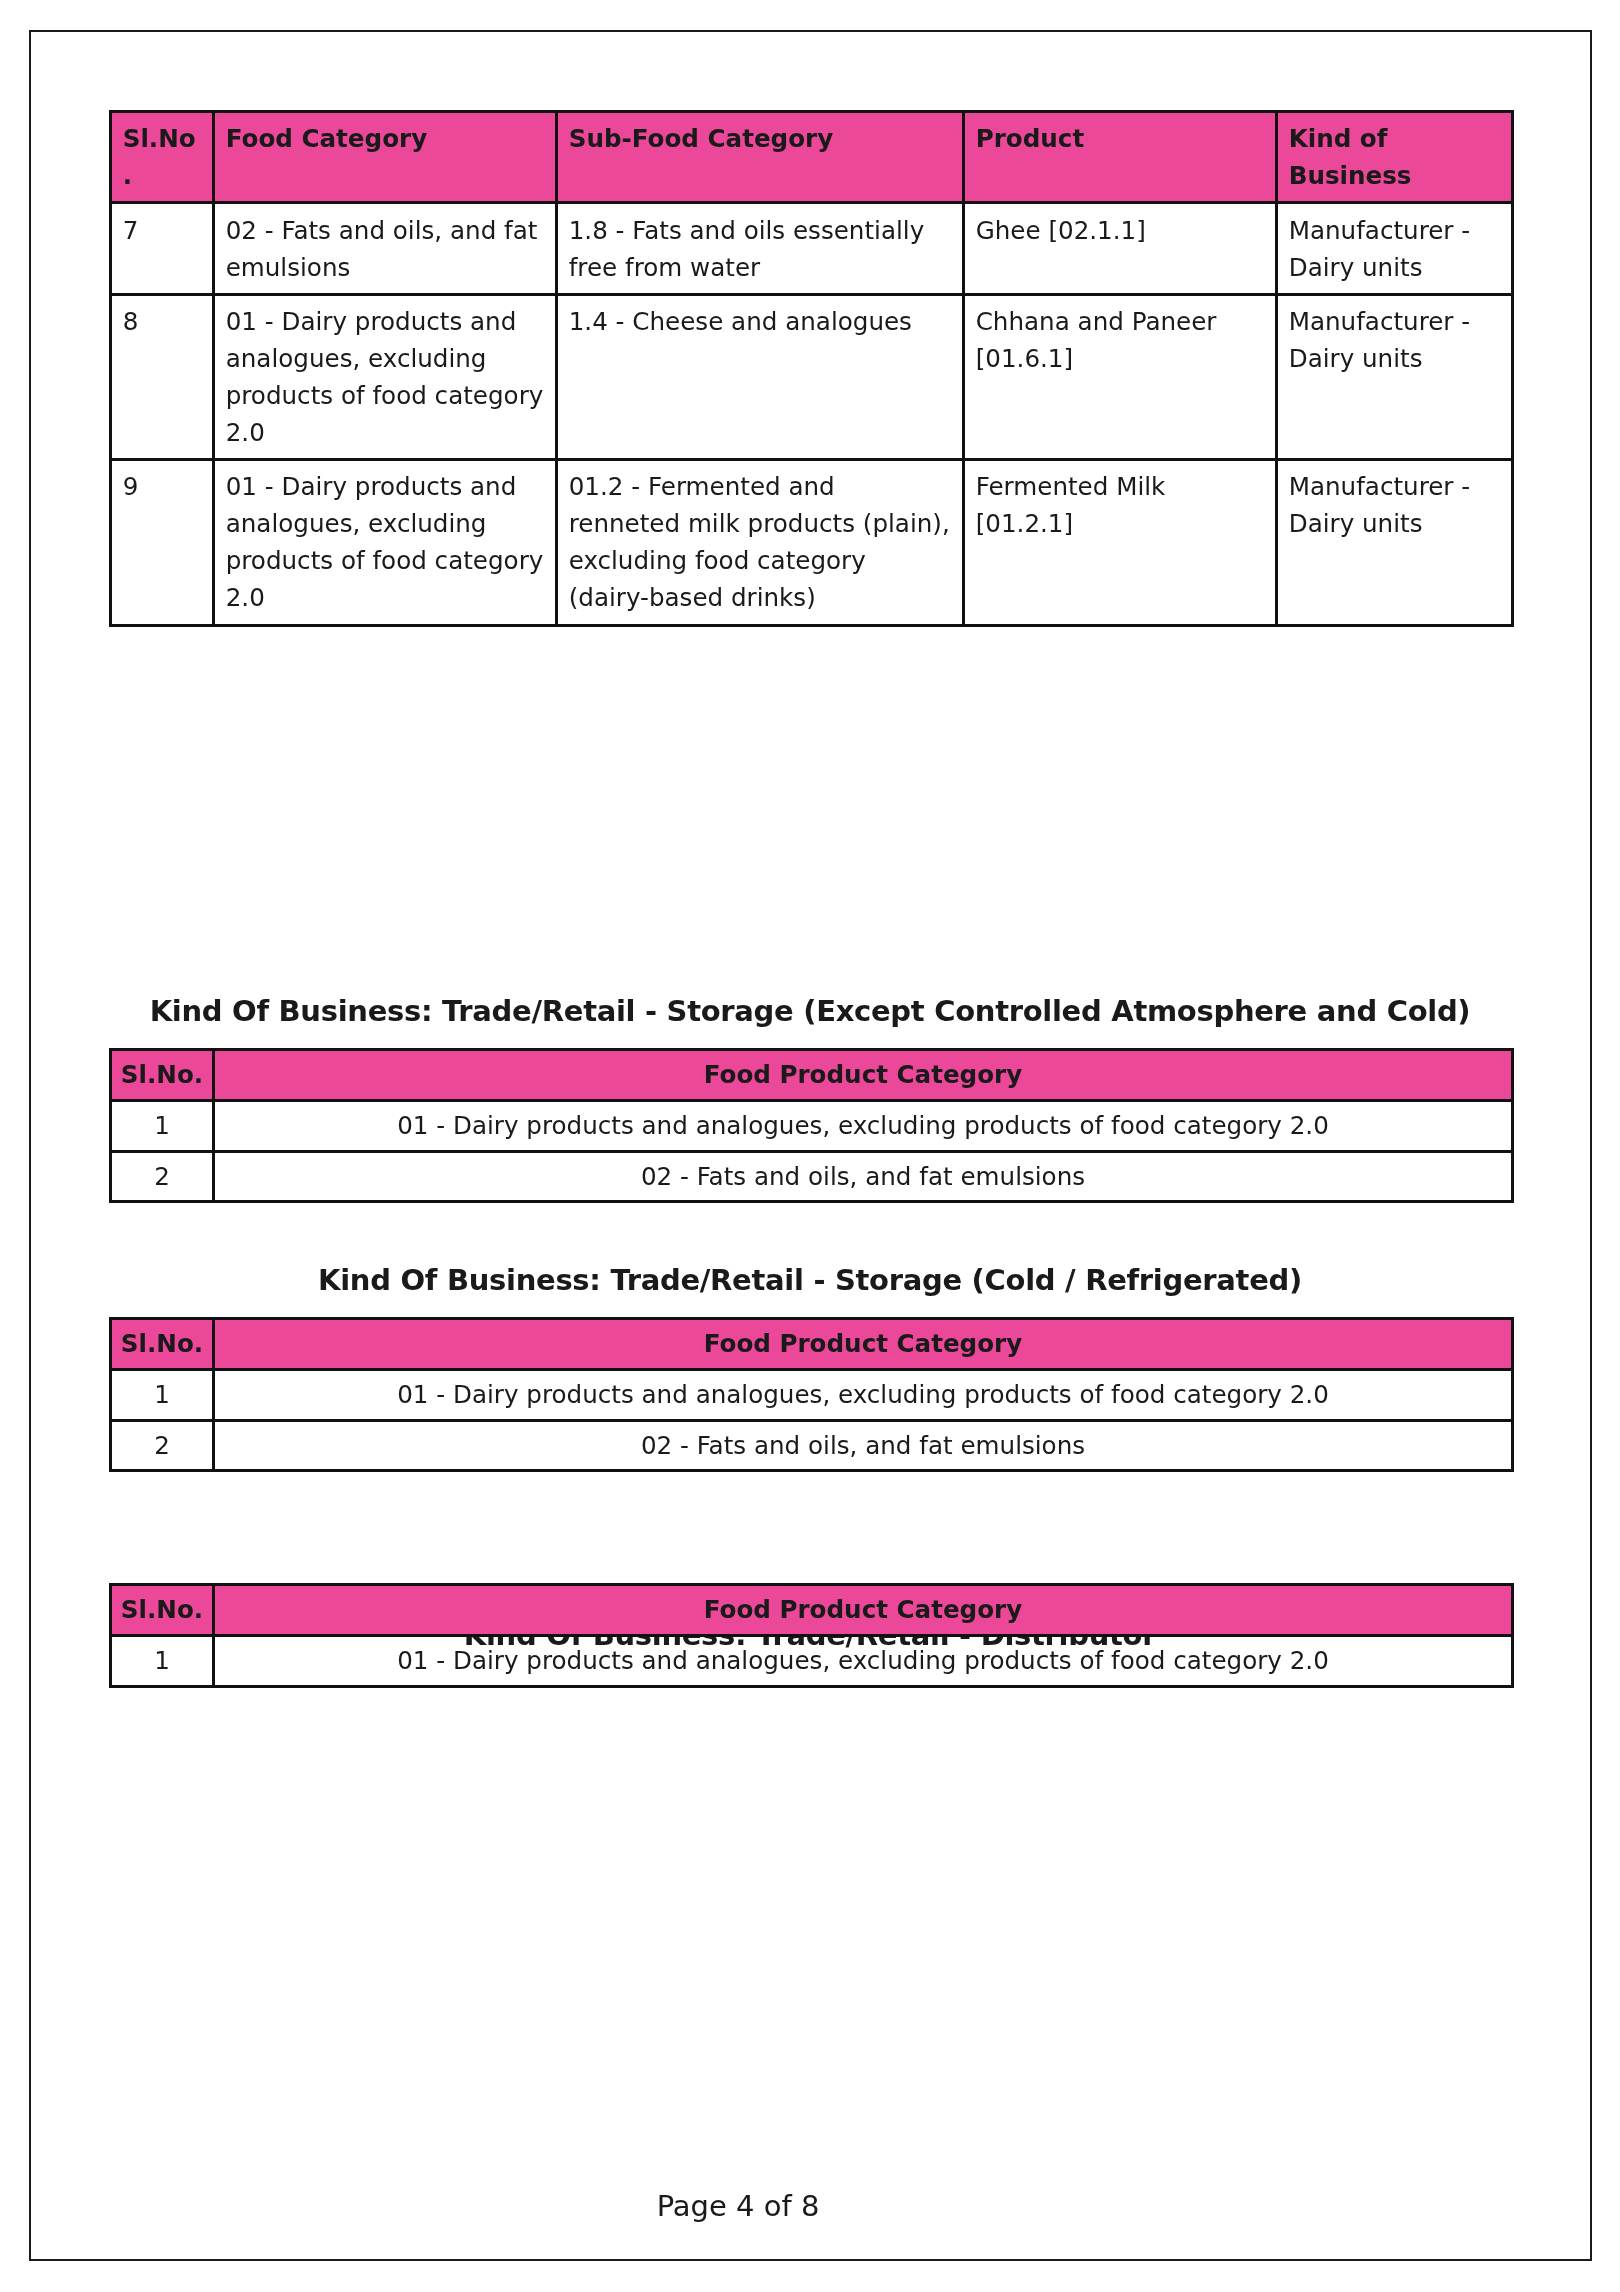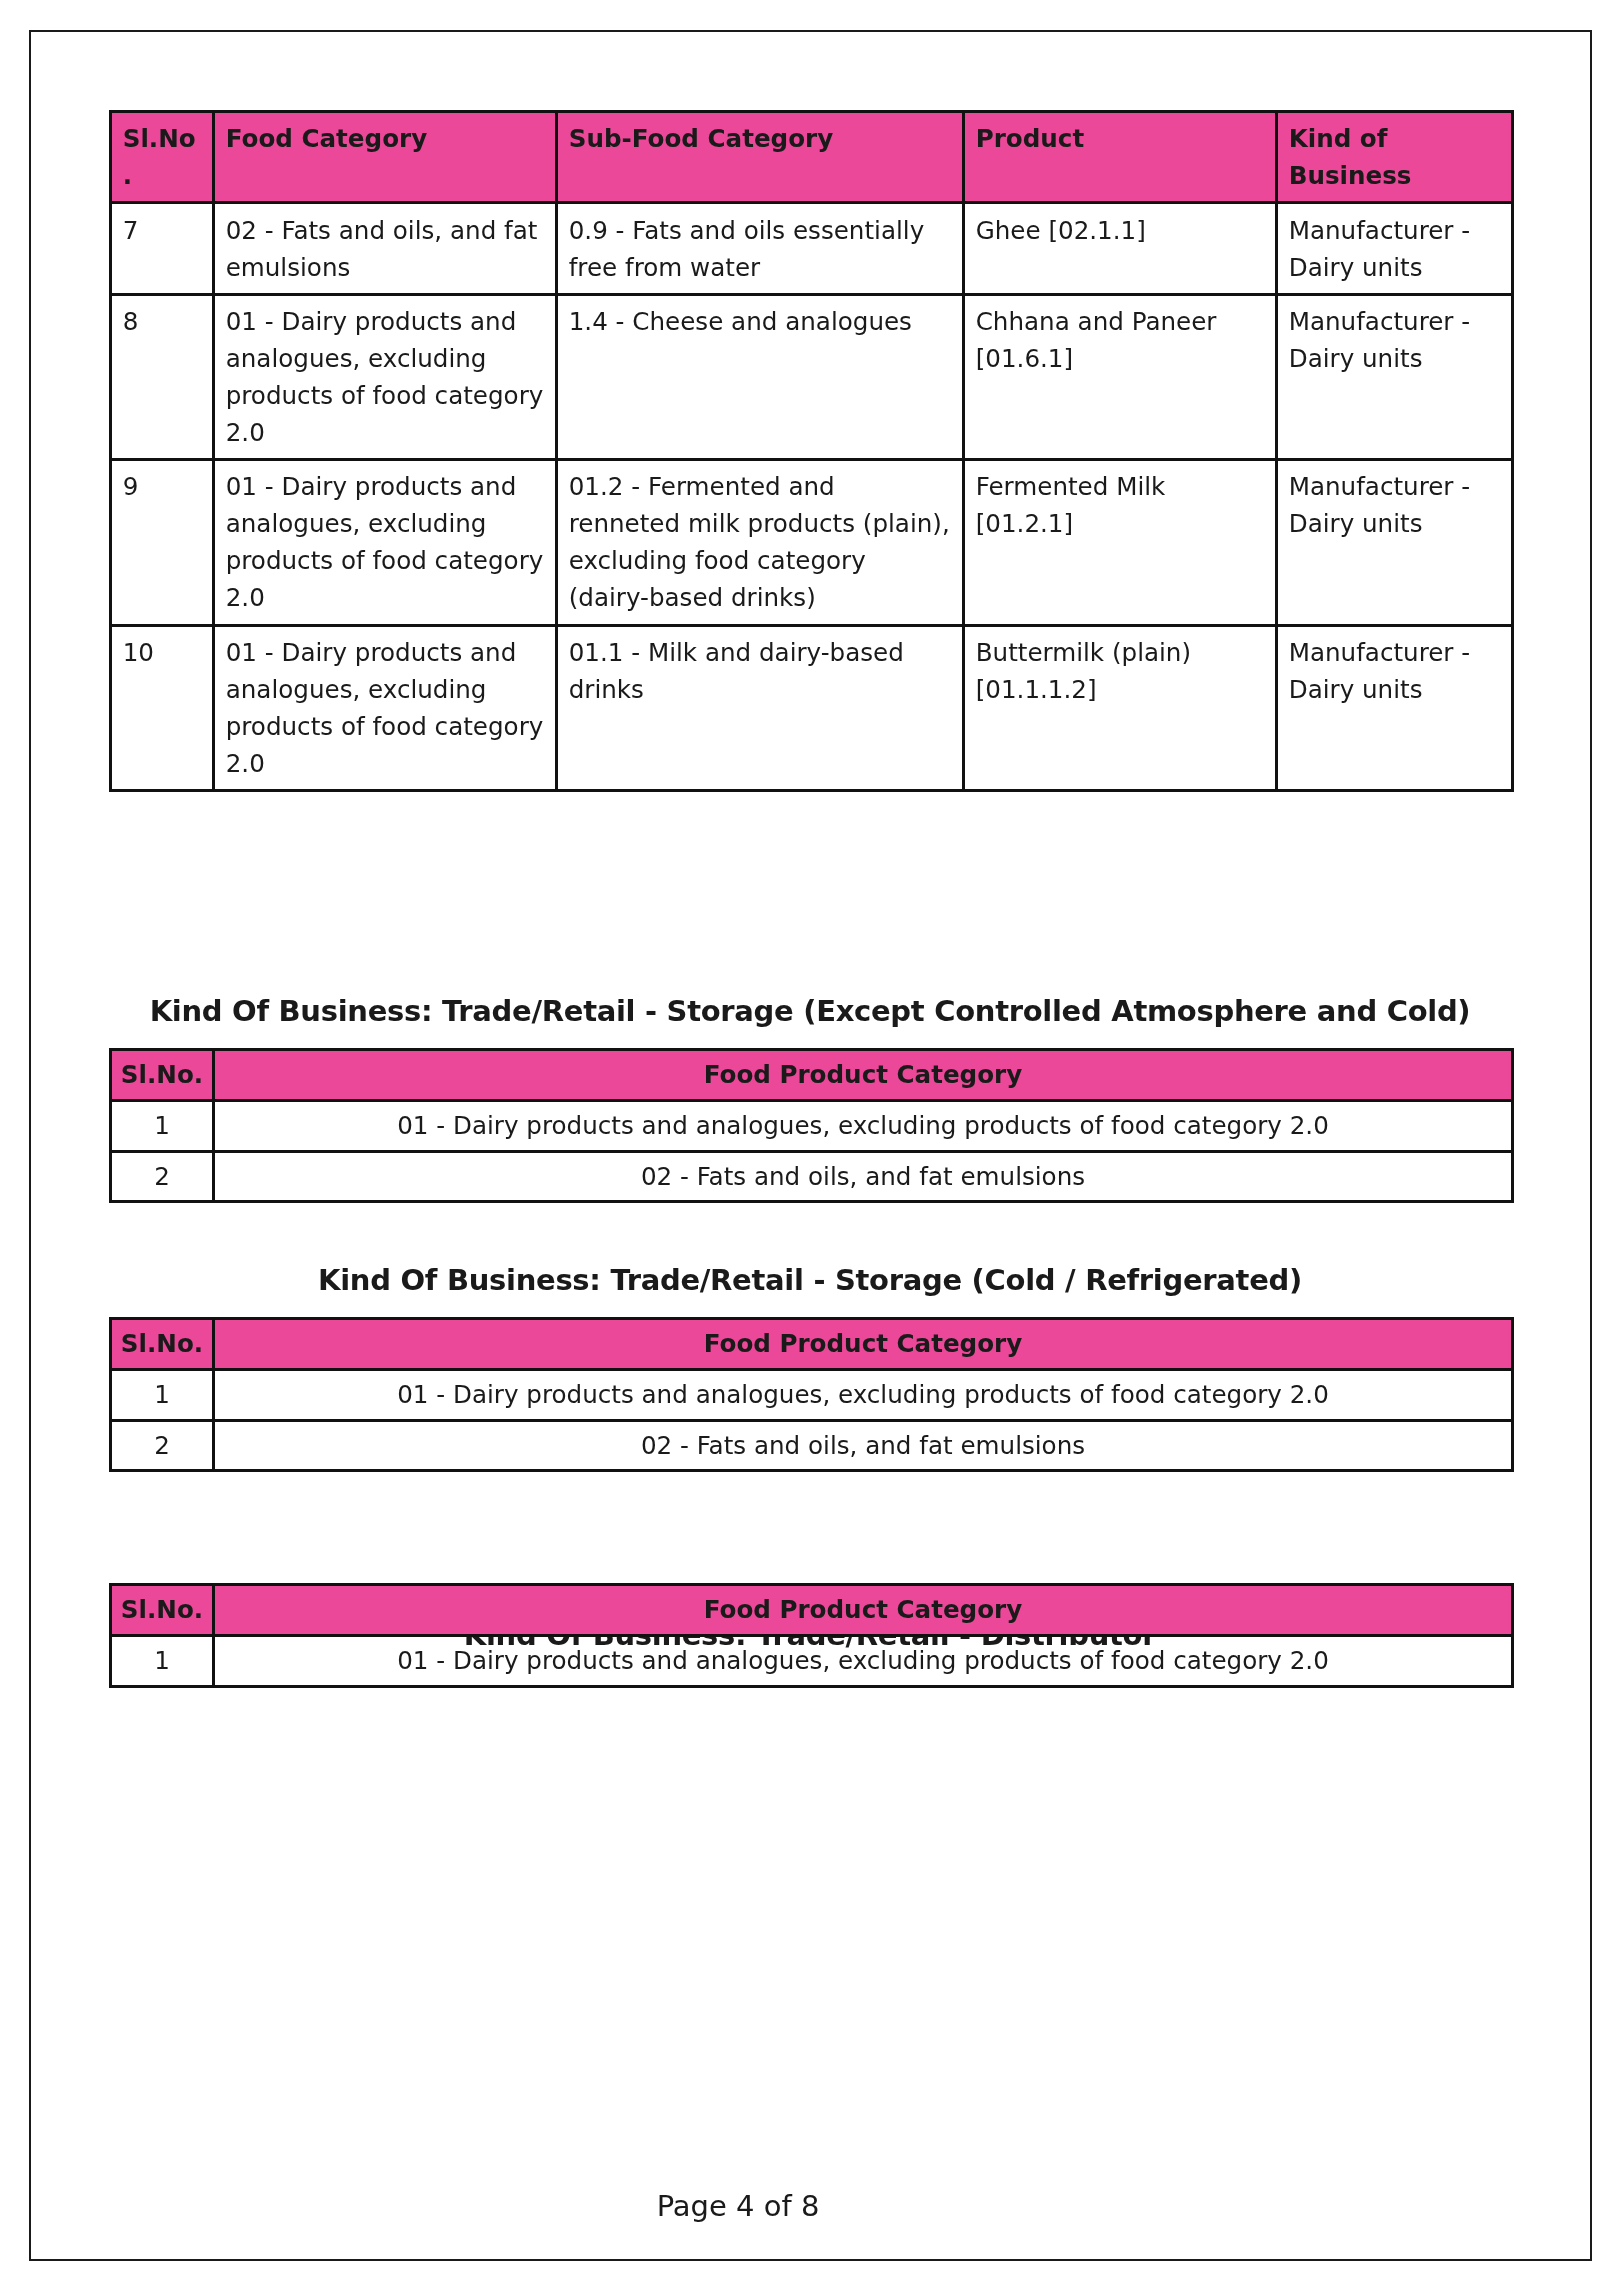--- a/index.html
+++ b/index.html
@@ -68,43 +68,36 @@
       <th>Food Category</th>
       <th>Sub-Food Category</th>
       <th>Product</th>
       <th>Kind of Business</th>
     </tr>
   </thead>
   <tbody>
     <tr class="r2">
       <td>7</td>
       <td>02 - Fats and oils, and fat emulsions</td>
-      <td>0.9 - Fats and oils essentially free from water</td>
+      <td>1.8 - Fats and oils essentially free from water</td>
       <td>Ghee [02.1.1]</td>
       <td>Manufacturer - Dairy units</td>
     </tr>
     <tr class="r4">
       <td>8</td>
       <td>01 - Dairy products and analogues, excluding products of food category 2.0</td>
       <td>1.4 - Cheese and analogues</td>
       <td>Chhana and Paneer [01.6.1]</td>
       <td>Manufacturer - Dairy units</td>
     </tr>
     <tr class="r4">
       <td>9</td>
       <td>01 - Dairy products and analogues, excluding products of food category 2.0</td>
       <td>01.2 - Fermented and renneted milk products (plain), excluding food category (dairy-based drinks)</td>
       <td>Fermented Milk [01.2.1]</td>
-      <td>Manufacturer - Dairy units</td>
-    </tr>
-    <tr class="r4">
-      <td>10</td>
-      <td>01 - Dairy products and analogues, excluding products of food category 2.0</td>
-      <td>01.1 - Milk and dairy-based drinks</td>
-      <td>Buttermilk (plain) [01.1.1.2]</td>
       <td>Manufacturer - Dairy units</td>
     </tr>
   </tbody>
 </table>
 
 <div id="h2" class="section-heading">Kind Of Business:  Trade/Retail - Storage (Except Controlled Atmosphere and Cold)</div>
 <table id="t2" class="small-table">
   <colgroup>
       <col style="width:103px">
       <col style="width:1299px">

